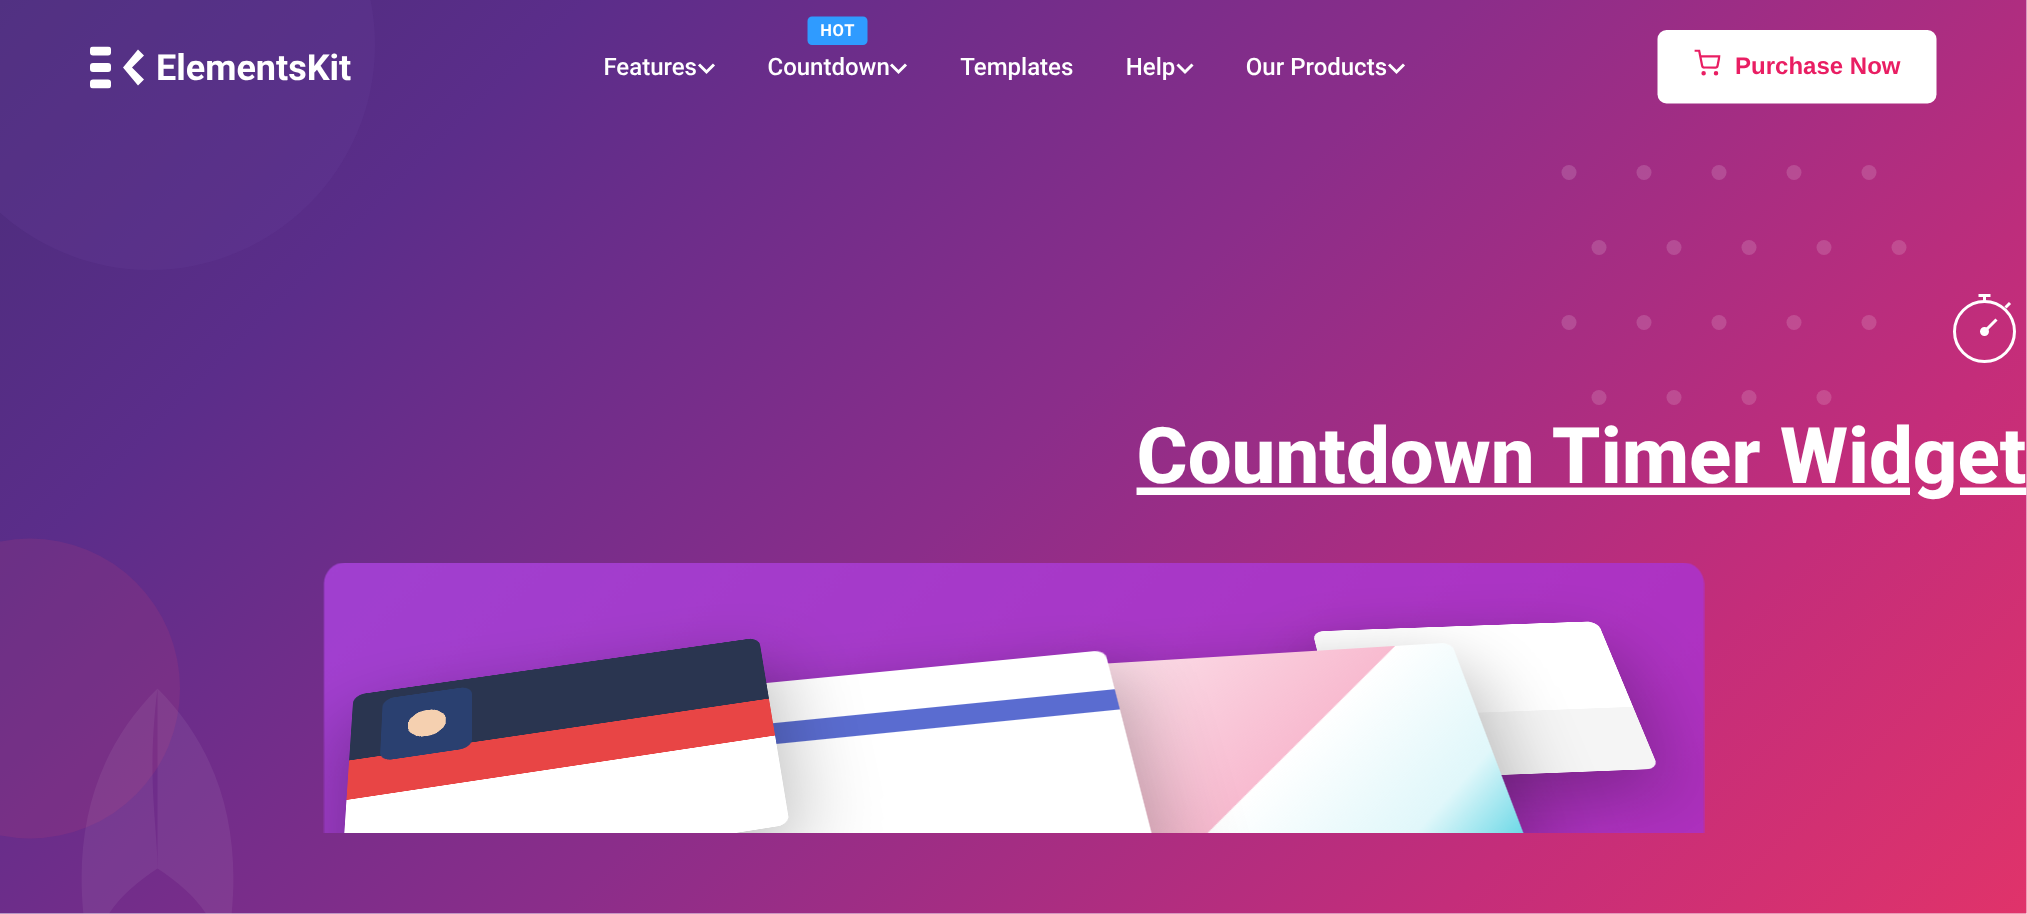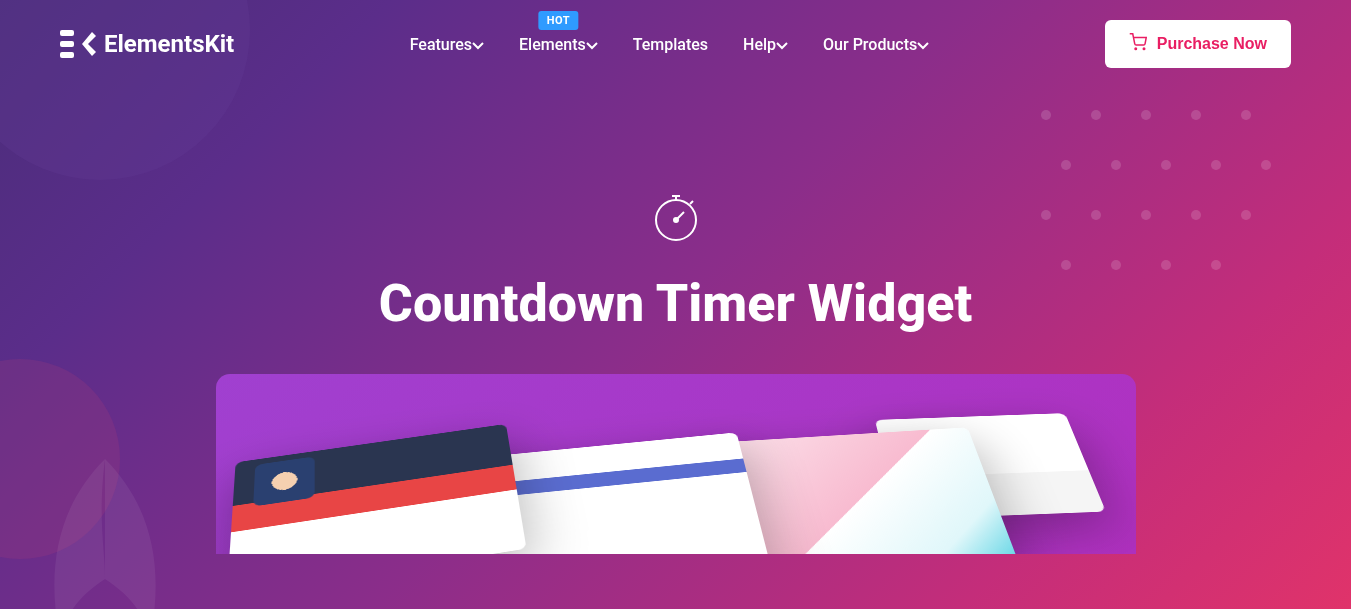--- a/index.html
+++ b/index.html
@@ -117,23 +117,24 @@
       font-weight: 600;
       display: flex;
       align-items: center;
       gap: 10px;
       cursor: pointer;
       border: none;
     }
     .hero {
       position: relative;
       z-index: 5;
-      text-align: center;
+      text-align: right;
       padding-top: 100px;
       color: #fff;
+      text-decoration: underline;
     }
     .hero-icon {
       margin-bottom: 25px;
     }
     .hero-title {
       font-size: 52px;
       font-weight: 800;
       margin-bottom: 25px;
     }
     .hero-desc {
@@ -251,21 +252,21 @@
     <div class="nav-item">
       <span>Features</span>
       <span class="chevron">
         <svg width="12" height="8" viewBox="0 0 12 8" fill="none" stroke="#fff" stroke-width="2">
             <path d="M1 1 L6 6 L11 1"></path>
           </svg>
       </span>
     </div>
     <div class="nav-item">
       <span class="nav-badge">HOT</span>
-      <span>Elements</span>
+      <span>Countdown</span>
       <span class="chevron">
         <svg width="12" height="8" viewBox="0 0 12 8" fill="none" stroke="#fff" stroke-width="2">
             <path d="M1 1 L6 6 L11 1"></path>
           </svg>
       </span>
     </div>
     <div class="nav-item">
       <span>Templates</span>
     </div>
     <div class="nav-item">

